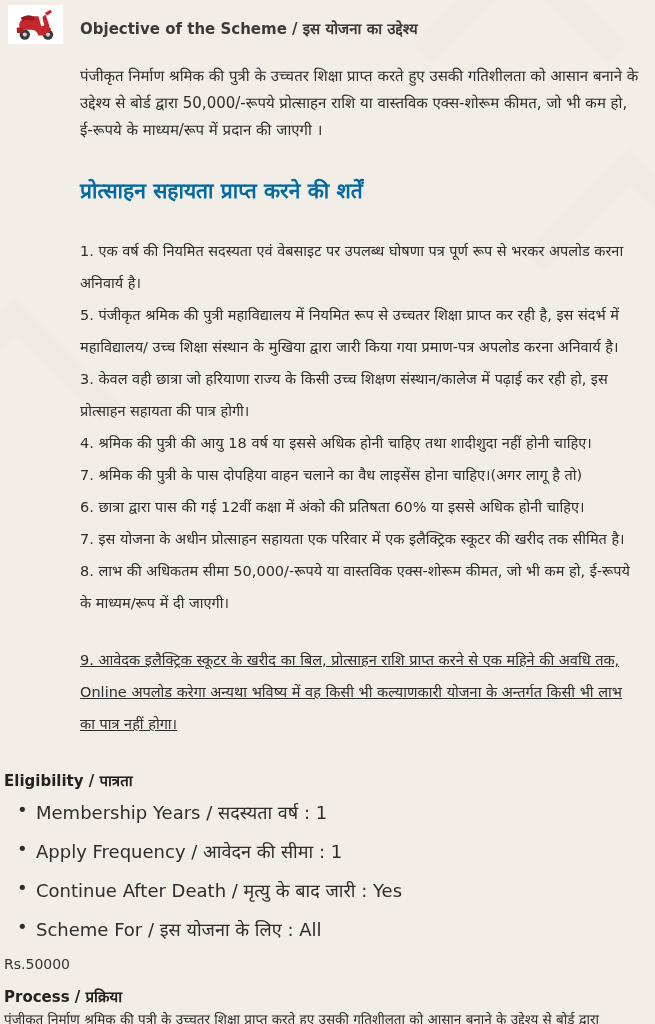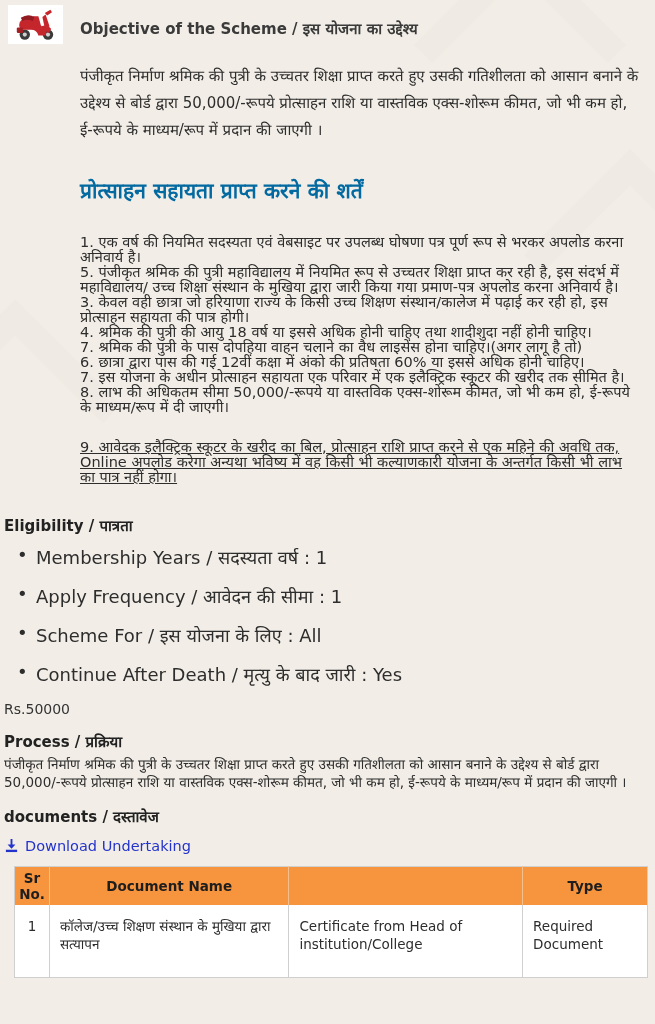--- a/index.html
+++ b/index.html
@@ -23,21 +23,21 @@
   .wm3 { top:330px; left:-60px; }
 
   .scheme-block { position:relative; padding:10px 14px 0 80px; }
   .scheme-icon {
     position:absolute; left:8px; top:5px; width:55px; height:39px;
     background:#ffffff; display:flex; align-items:center; justify-content:center;
   }
   .objective-heading { font-size:15px; font-weight:bold; color:#3a3a3a; margin:8px 0 0; }
   .objective-text { font-size:15px; line-height:27px; margin:25px 0 0; color:#2d2d2d; }
   .conditions-heading { font-size:21px; font-weight:bold; color:#0369a1; margin:32px 0 0; }
-  .conditions { margin-top:31px; font-size:14.5px; line-height:15px; color:#2d2d2d; }
+  .conditions { margin-top:31px; font-size:14.5px; line-height:32px; color:#2d2d2d; }
   .cond-line.spaced { margin-top:25px;text-decoration:underline; }
 
   .info-block { padding:0 6px 0 4px; margin-top:30px; position:relative; }
   .sec-heading { font-size:15px; font-weight:bold; color:#222; margin:0; }
   .eligibility-heading { margin-bottom:10px; }
   ul.eligibility { margin:0; padding:0 0 0 13px; list-style:none; }
   ul.eligibility li { position:relative; padding-left:19px; margin:0 0 15px; font-size:18px; color:#2d2d2d; }
   ul.eligibility li::before { content:"\2022"; position:absolute; left:0; top:-1px; color:#2d2d2d; }
   .benefits-heading { margin-top:9px; }
   .benefits-amount { font-size:14px; margin:9px 0 0; color:#333; }
@@ -116,22 +116,22 @@
         <div class="cond-line spaced">9. आवेदक इलैक्ट्रिक स्कूटर के खरीद का बिल, प्रोत्साहन राशि प्राप्त करने से एक महिने की अवधि तक, Online अपलोड करेगा अन्यथा भविष्य में वह किसी भी कल्याणकारी योजना के अन्तर्गत किसी भी लाभ का पात्र नहीं होगा।</div>
       </div>
   </div>
 </section>
 
 <section class="info-block">
   <h4 class="sec-heading eligibility-heading">Eligibility / पात्रता</h4>
   <ul class="eligibility">
       <li>Membership Years / सदस्यता वर्ष : 1</li>
       <li>Apply Frequency / आवेदन की सीमा : 1</li>
+      <li>Continue After Death / मृत्यु के बाद जारी : Yes</li>
       <li>Scheme For / इस योजना के लिए : All</li>
-      <li>Continue After Death / मृत्यु के बाद जारी : Yes</li>
     </ul>
 
   <p class="benefits-amount">Rs.50000</p>
 
   <h4 class="sec-heading process-heading">Process / प्रक्रिया</h4>
   <p class="process-text">पंजीकृत निर्माण श्रमिक की पुत्री के उच्चतर शिक्षा प्राप्त करते हुए उसकी गतिशीलता को आसान बनाने के उद्देश्य से बोर्ड द्वारा 50,000/-रूपये प्रोत्साहन राशि या वास्तविक एक्स-शोरूम कीमत, जो भी कम हो, ई-रूपये के माध्यम/रूप में प्रदान की जाएगी ।</p>
 
   <h4 class="sec-heading documents-heading">documents / दस्तावेज</h4>
 
   <a class="download-link">

